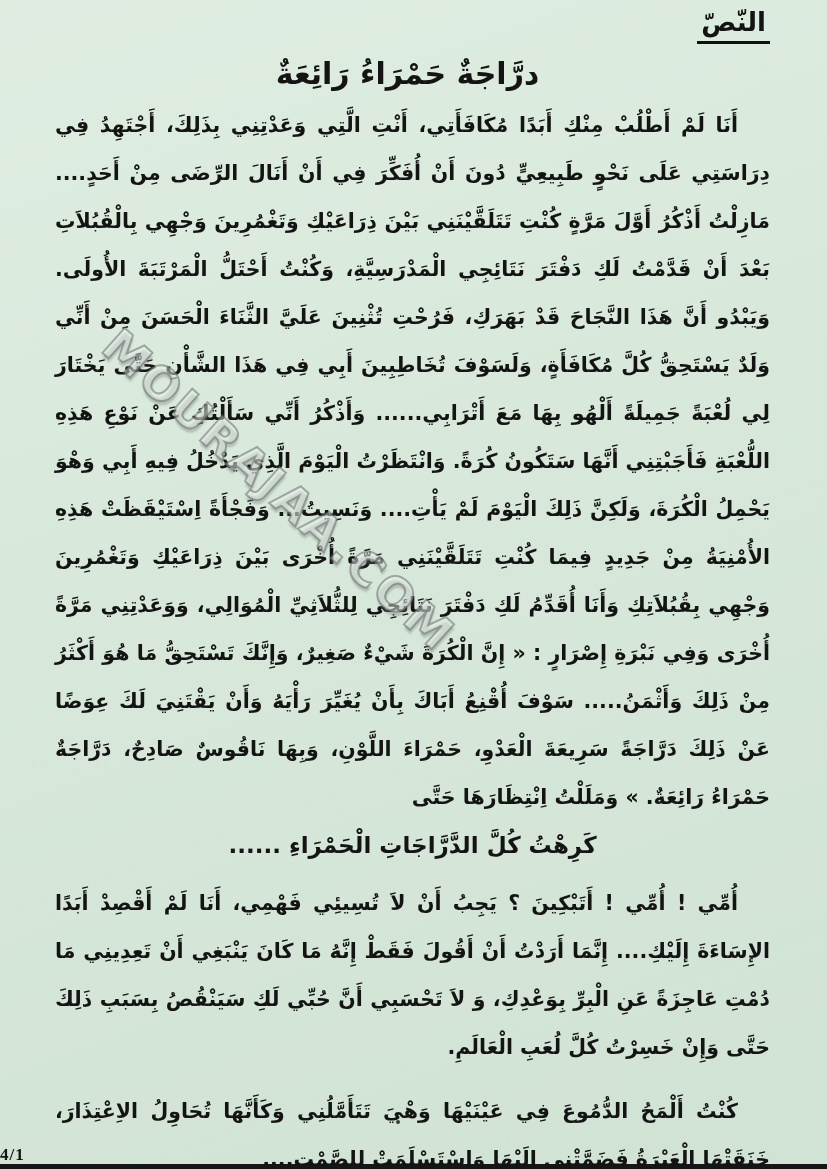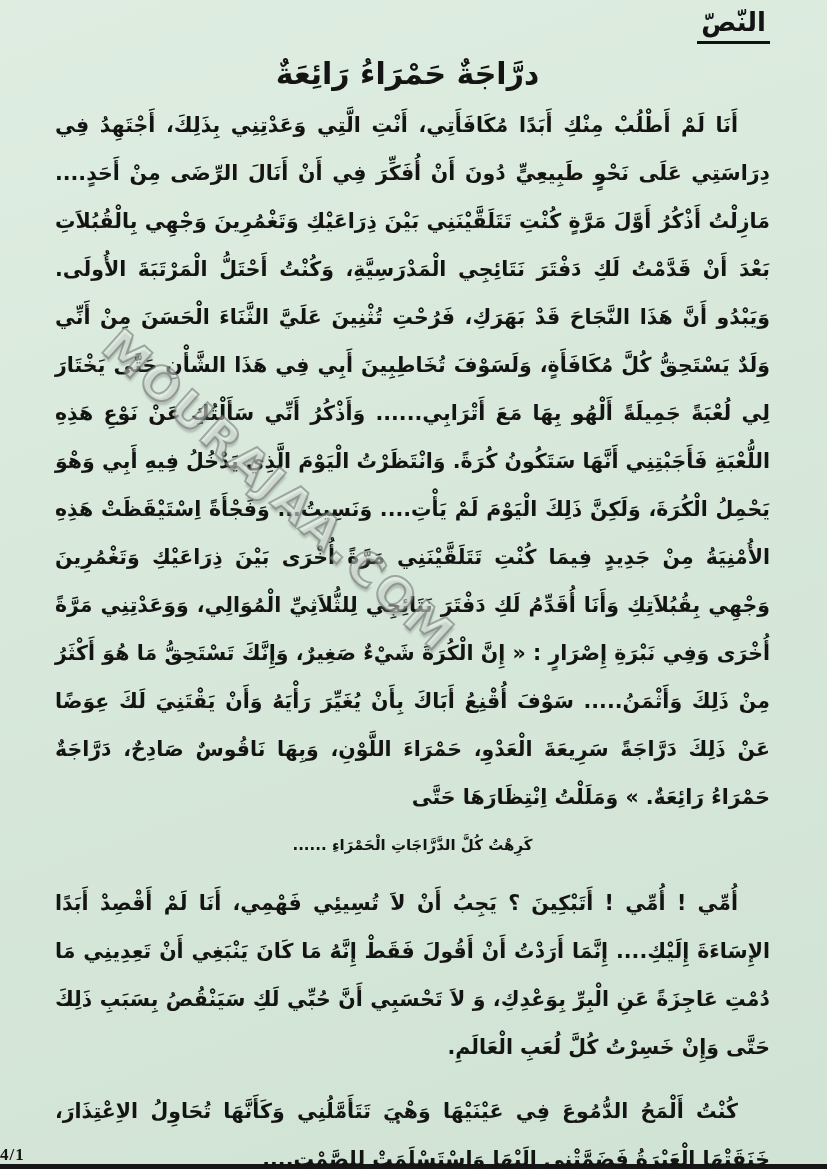--- a/index.html
+++ b/index.html
@@ -47,21 +47,21 @@
     font-weight:bold;
     line-height:48px;
     text-align:justify;
     text-justify:inter-word;
     text-indent:32px;
   }
   .tail-line{
     position:relative;
     z-index:1;
     margin:0 57px 0 55px;
-    font-size:15px;
+    font-size:23px;
     font-weight:bold;
     line-height:48px;
     text-align:center;
   }
   .para + .para{margin-top:16px;}
   .footer{
     position:absolute;
     bottom:4px;
     left:0;
     right:0;

